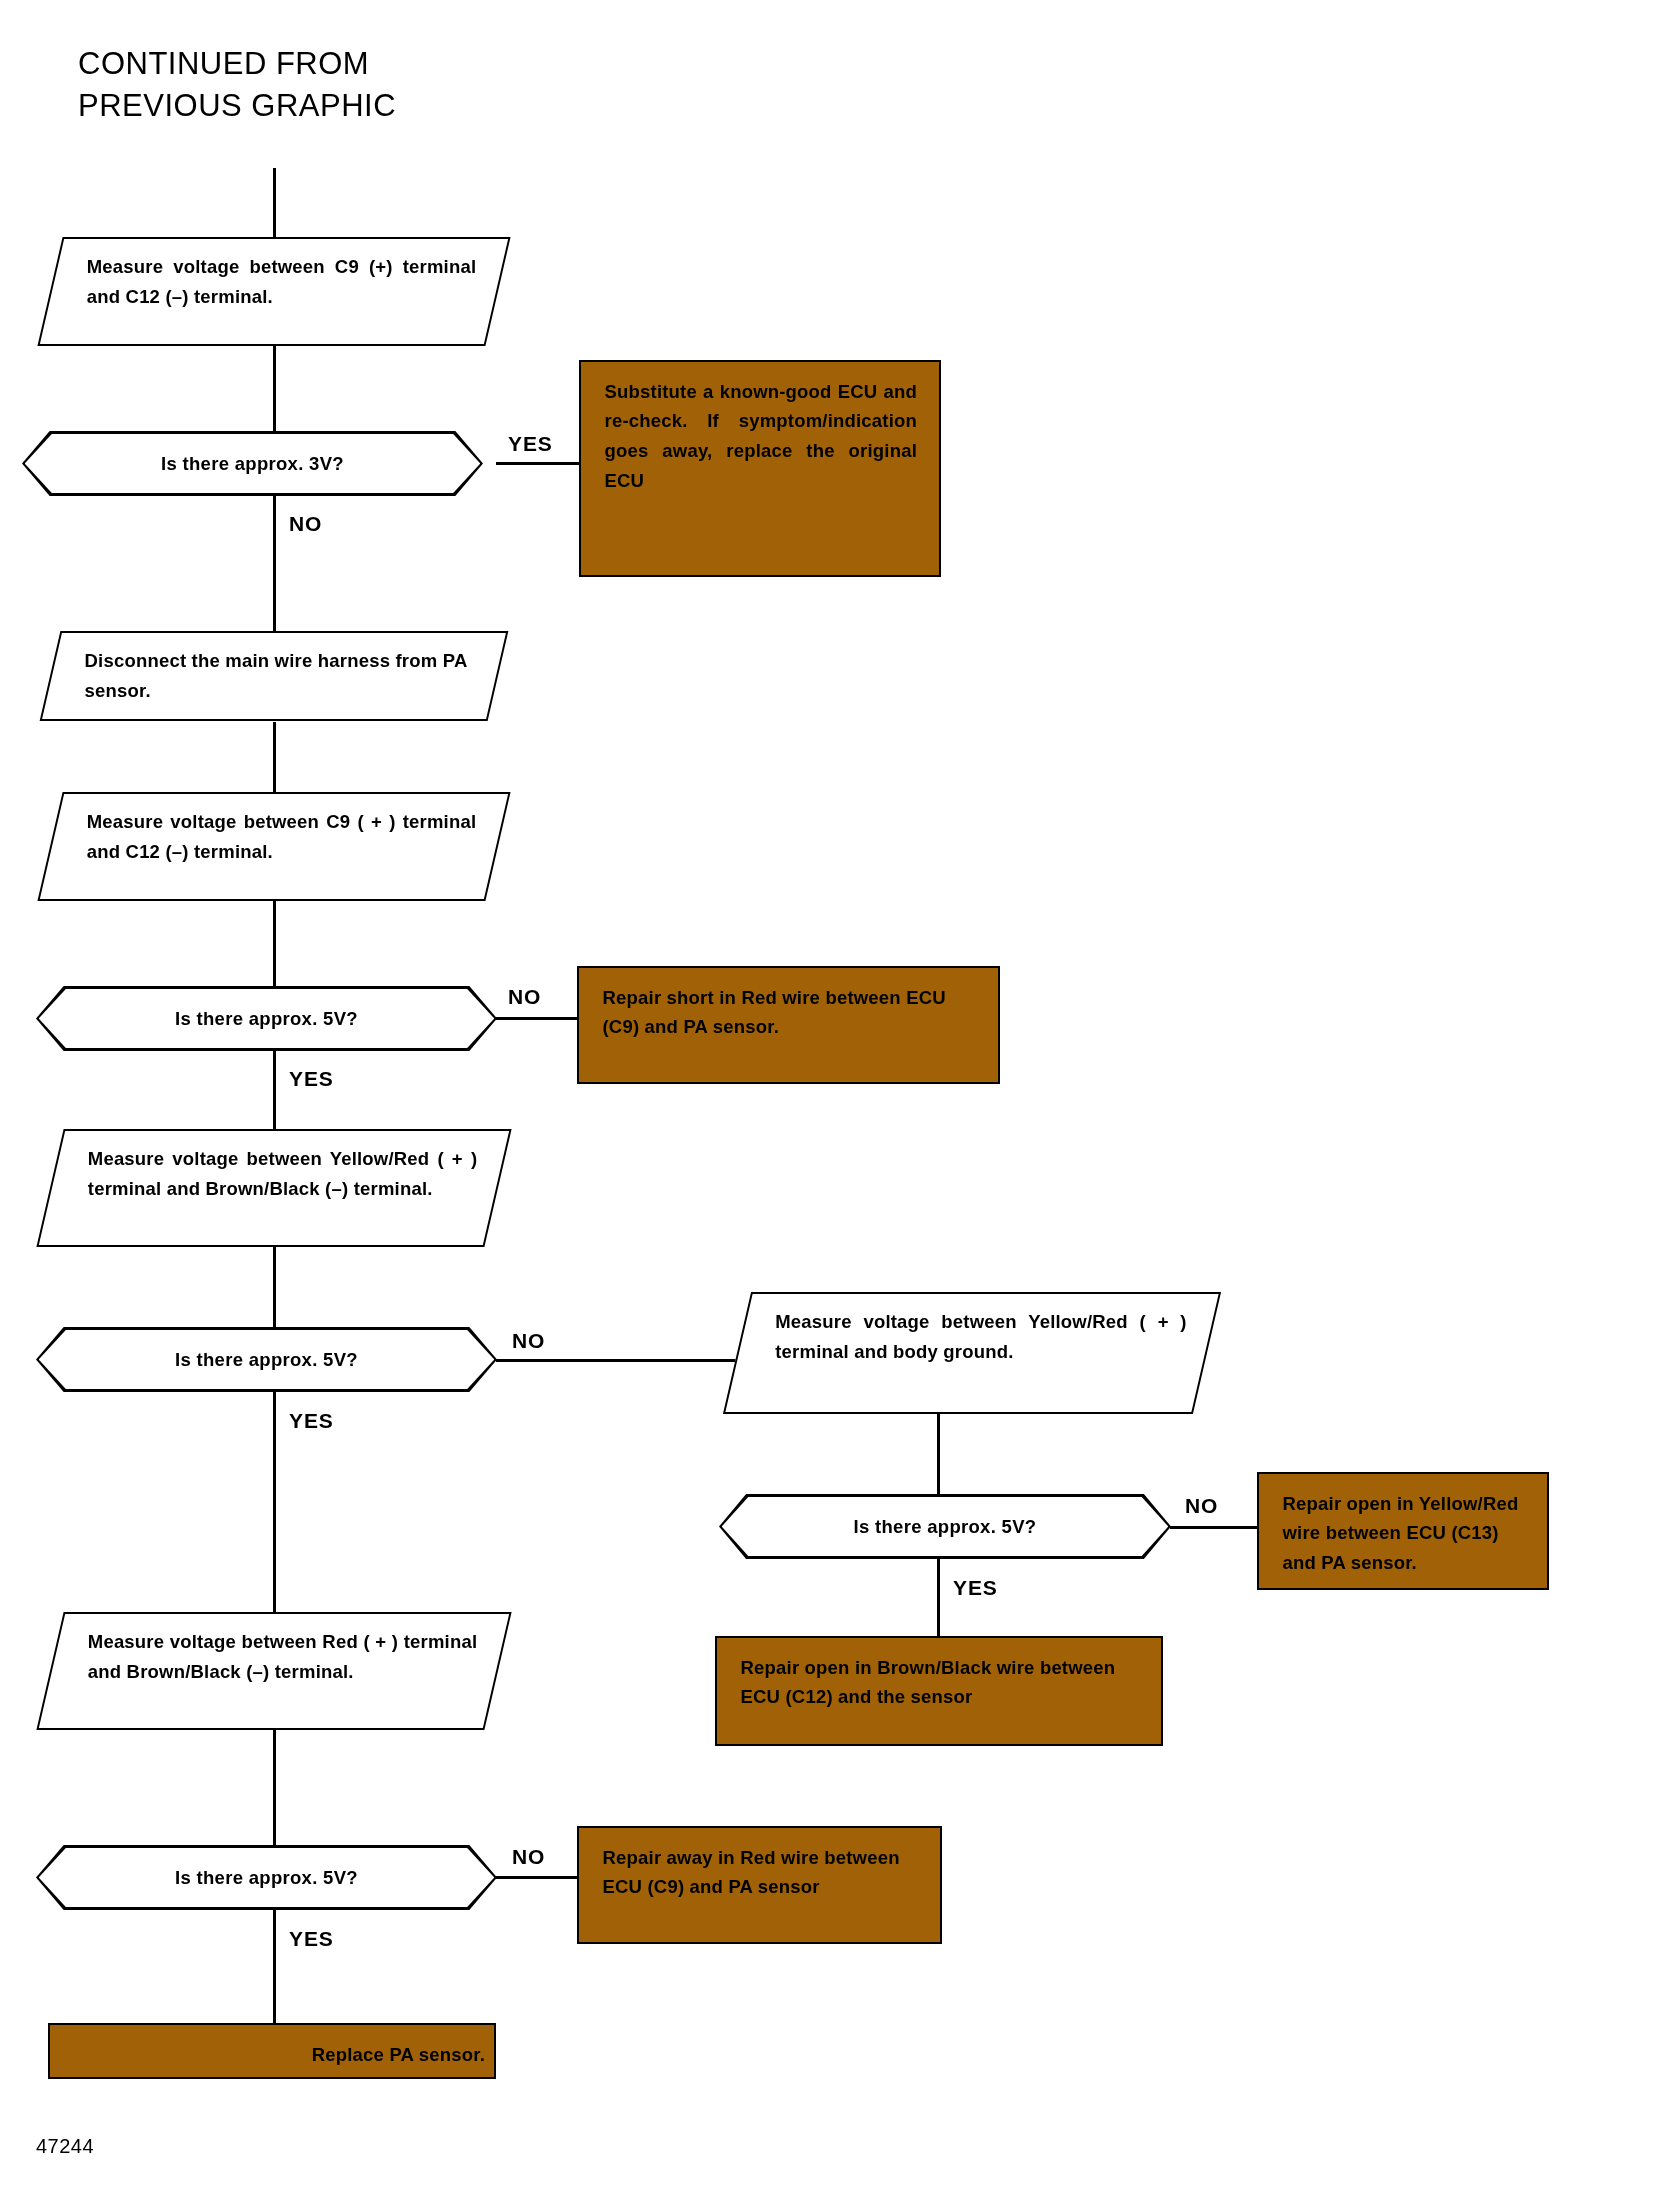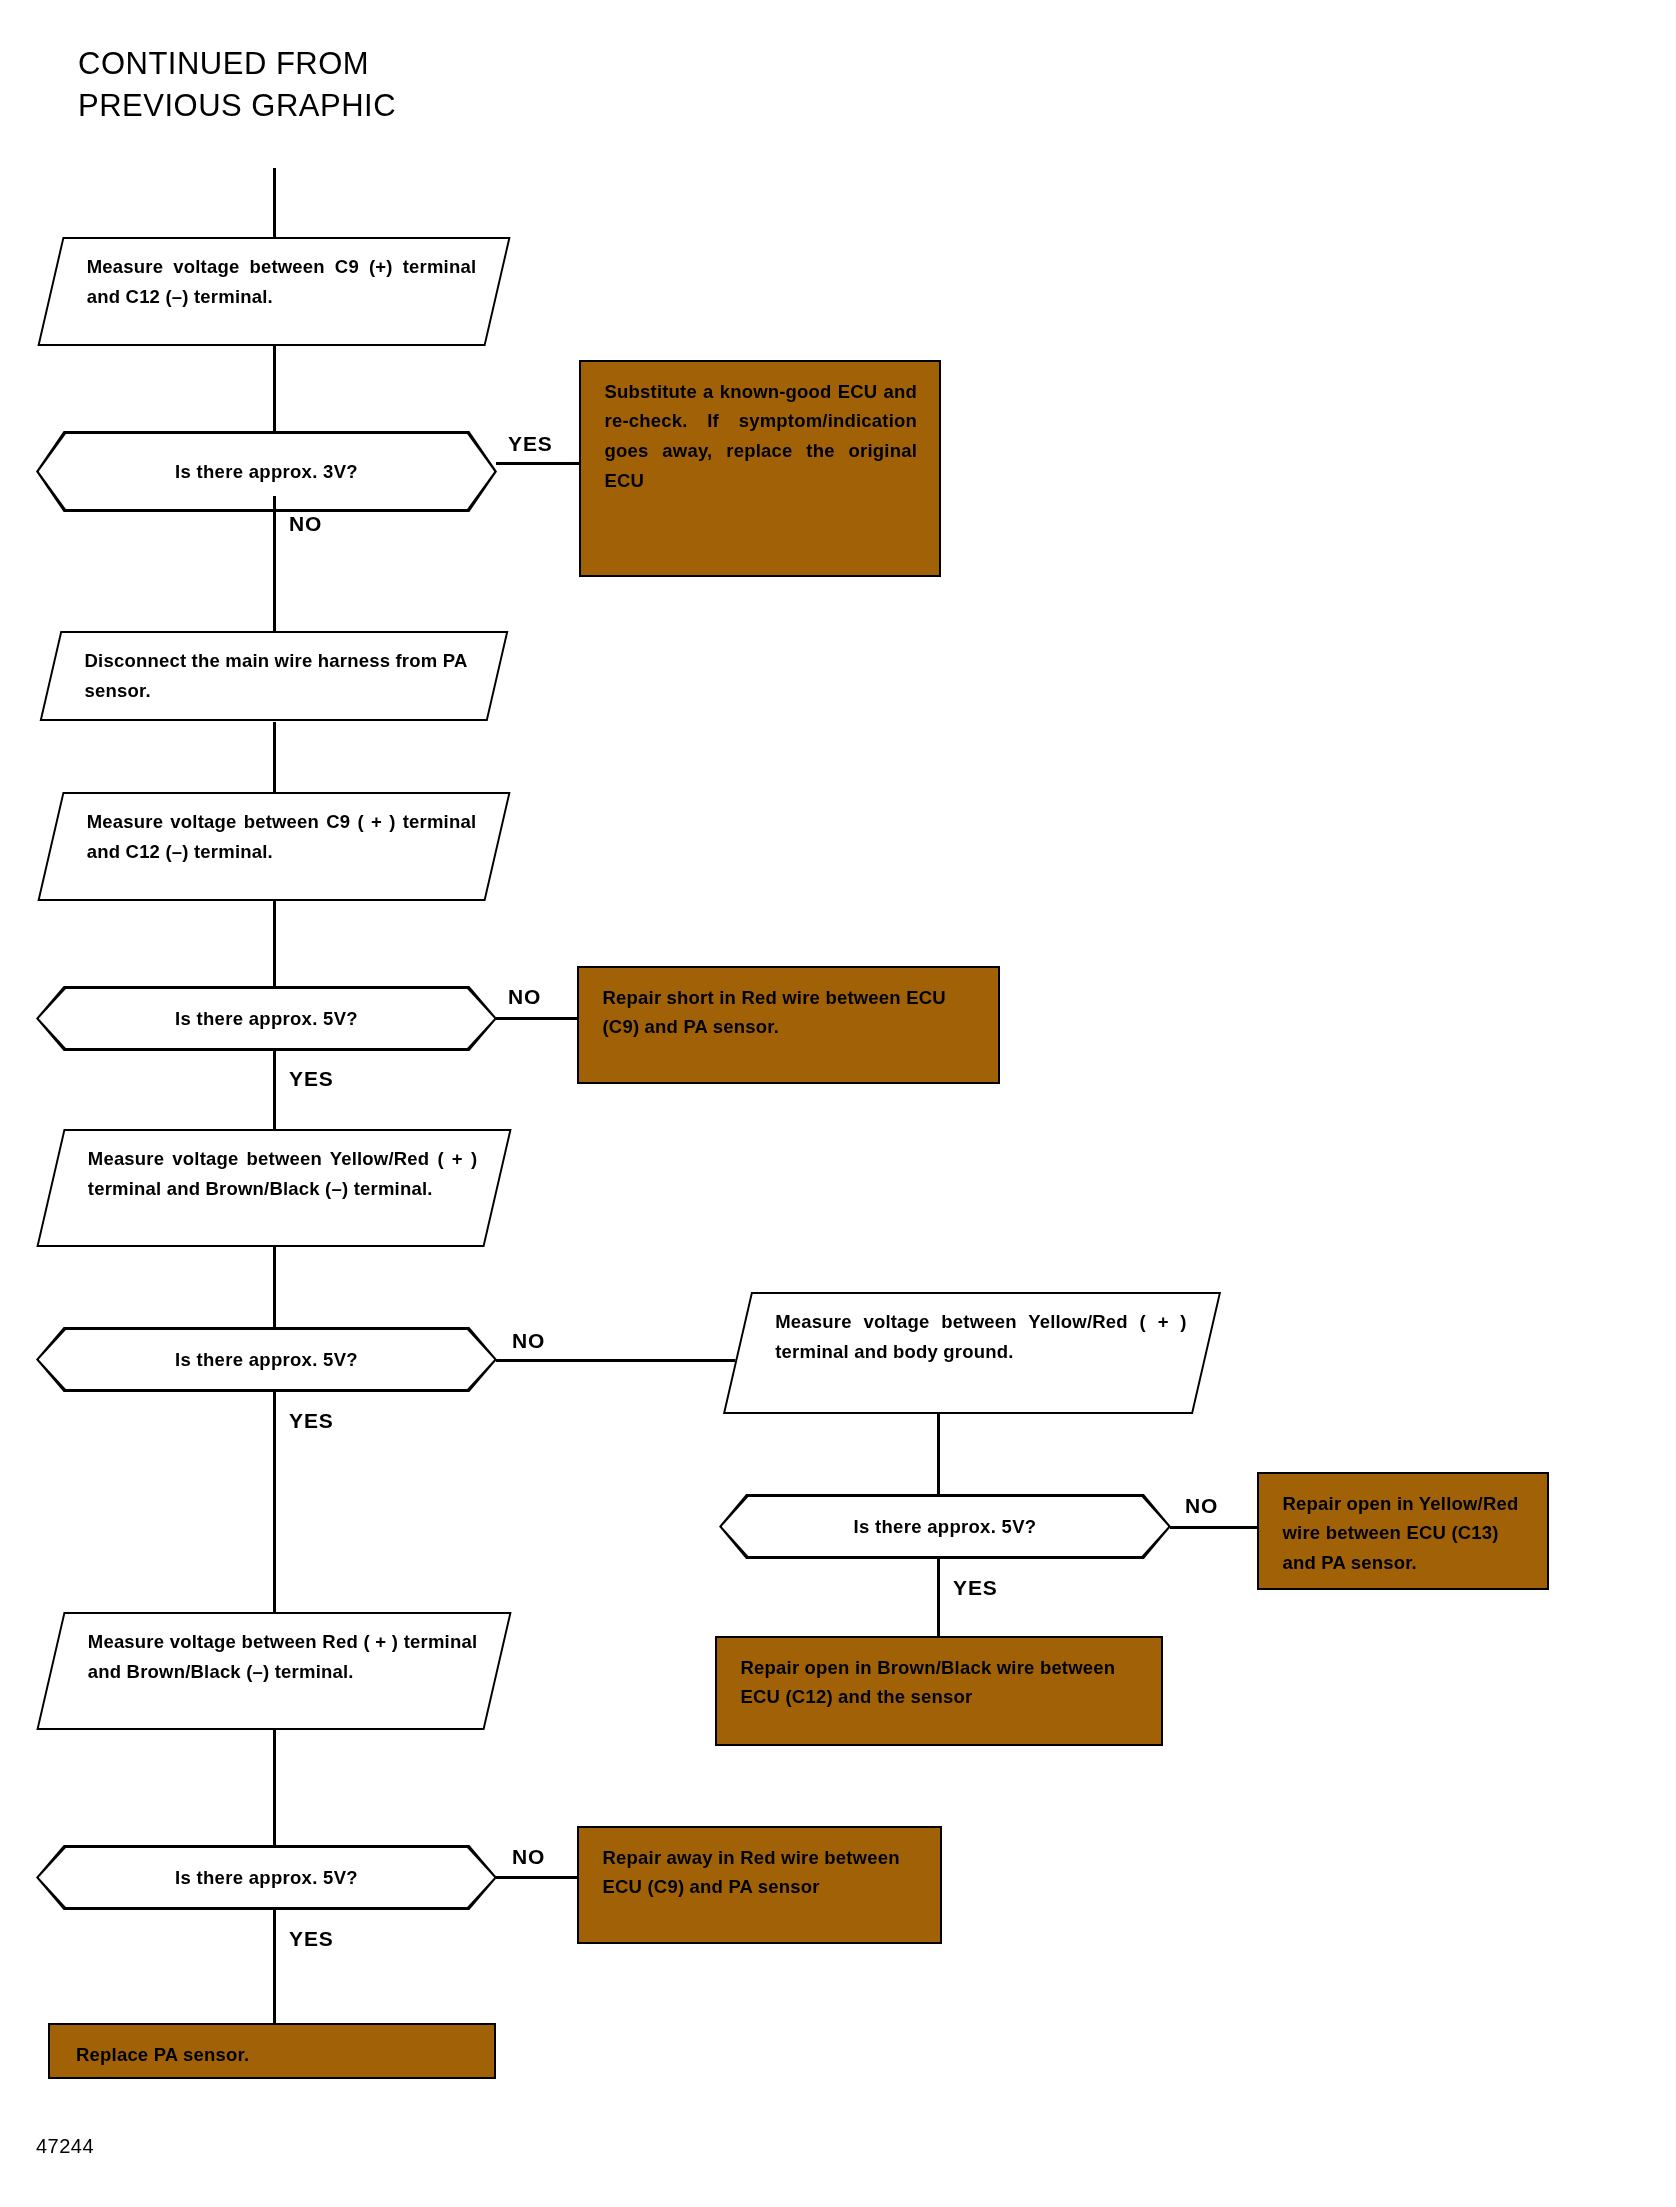--- a/index.html
+++ b/index.html
@@ -61,21 +61,21 @@
   .rect {
     border: 2.7px solid #000;
     background: #a16207;
   }
   .rect > .txt {
     padding: 14.5px 22px 0 23.5px;
     text-align: left;
   }
   .rect.justified > .txt { text-align: justify; }
   .rect.center > .txt {
-    text-align: left;
+    text-align: right;
     padding-left: 26px;
     padding-right: 9px;
   }
   
   .hex {
     position: absolute;
     box-sizing: border-box;
   }
   .hex .hex-shape {
     position: absolute;
@@ -131,21 +131,21 @@
 PREVIOUS GRAPHIC</div>
 
   <div class="line vline" style="left:273px; top:168px; height:71px;"></div>
 
   <div class="node para" style="left:50px; top:237px; width:448px; height:109px;">
     <div class="txt">Measure voltage between C9 (+) terminal and C12 (–) terminal.</div>
   </div>
 
   <div class="line vline" style="left:273px; top:346px; height:87px;"></div>
 
-  <div class="hex" style="left:36px; top:431px; width:461px; height:81px;">
+  <div class="hex" style="left:22px; top:431px; width:461px; height:65px;">
     <div class="hex-shape"></div>
     <div class="hex-inner"></div>
     <div class="hex-label">Is there approx. 3V?</div>
   </div>
 
   <div class="line hline" style="left:496px; top:462px; width:165px;"></div>
   <div class="branch" style="left:508px; top:432px;">YES</div>
 
   <div class="node rect justified" style="left:579px; top:360px; width:362px; height:217px;">
     <div class="txt">Substitute a known-good ECU and re-check. If symptom/indication goes away, replace the original ECU</div>

